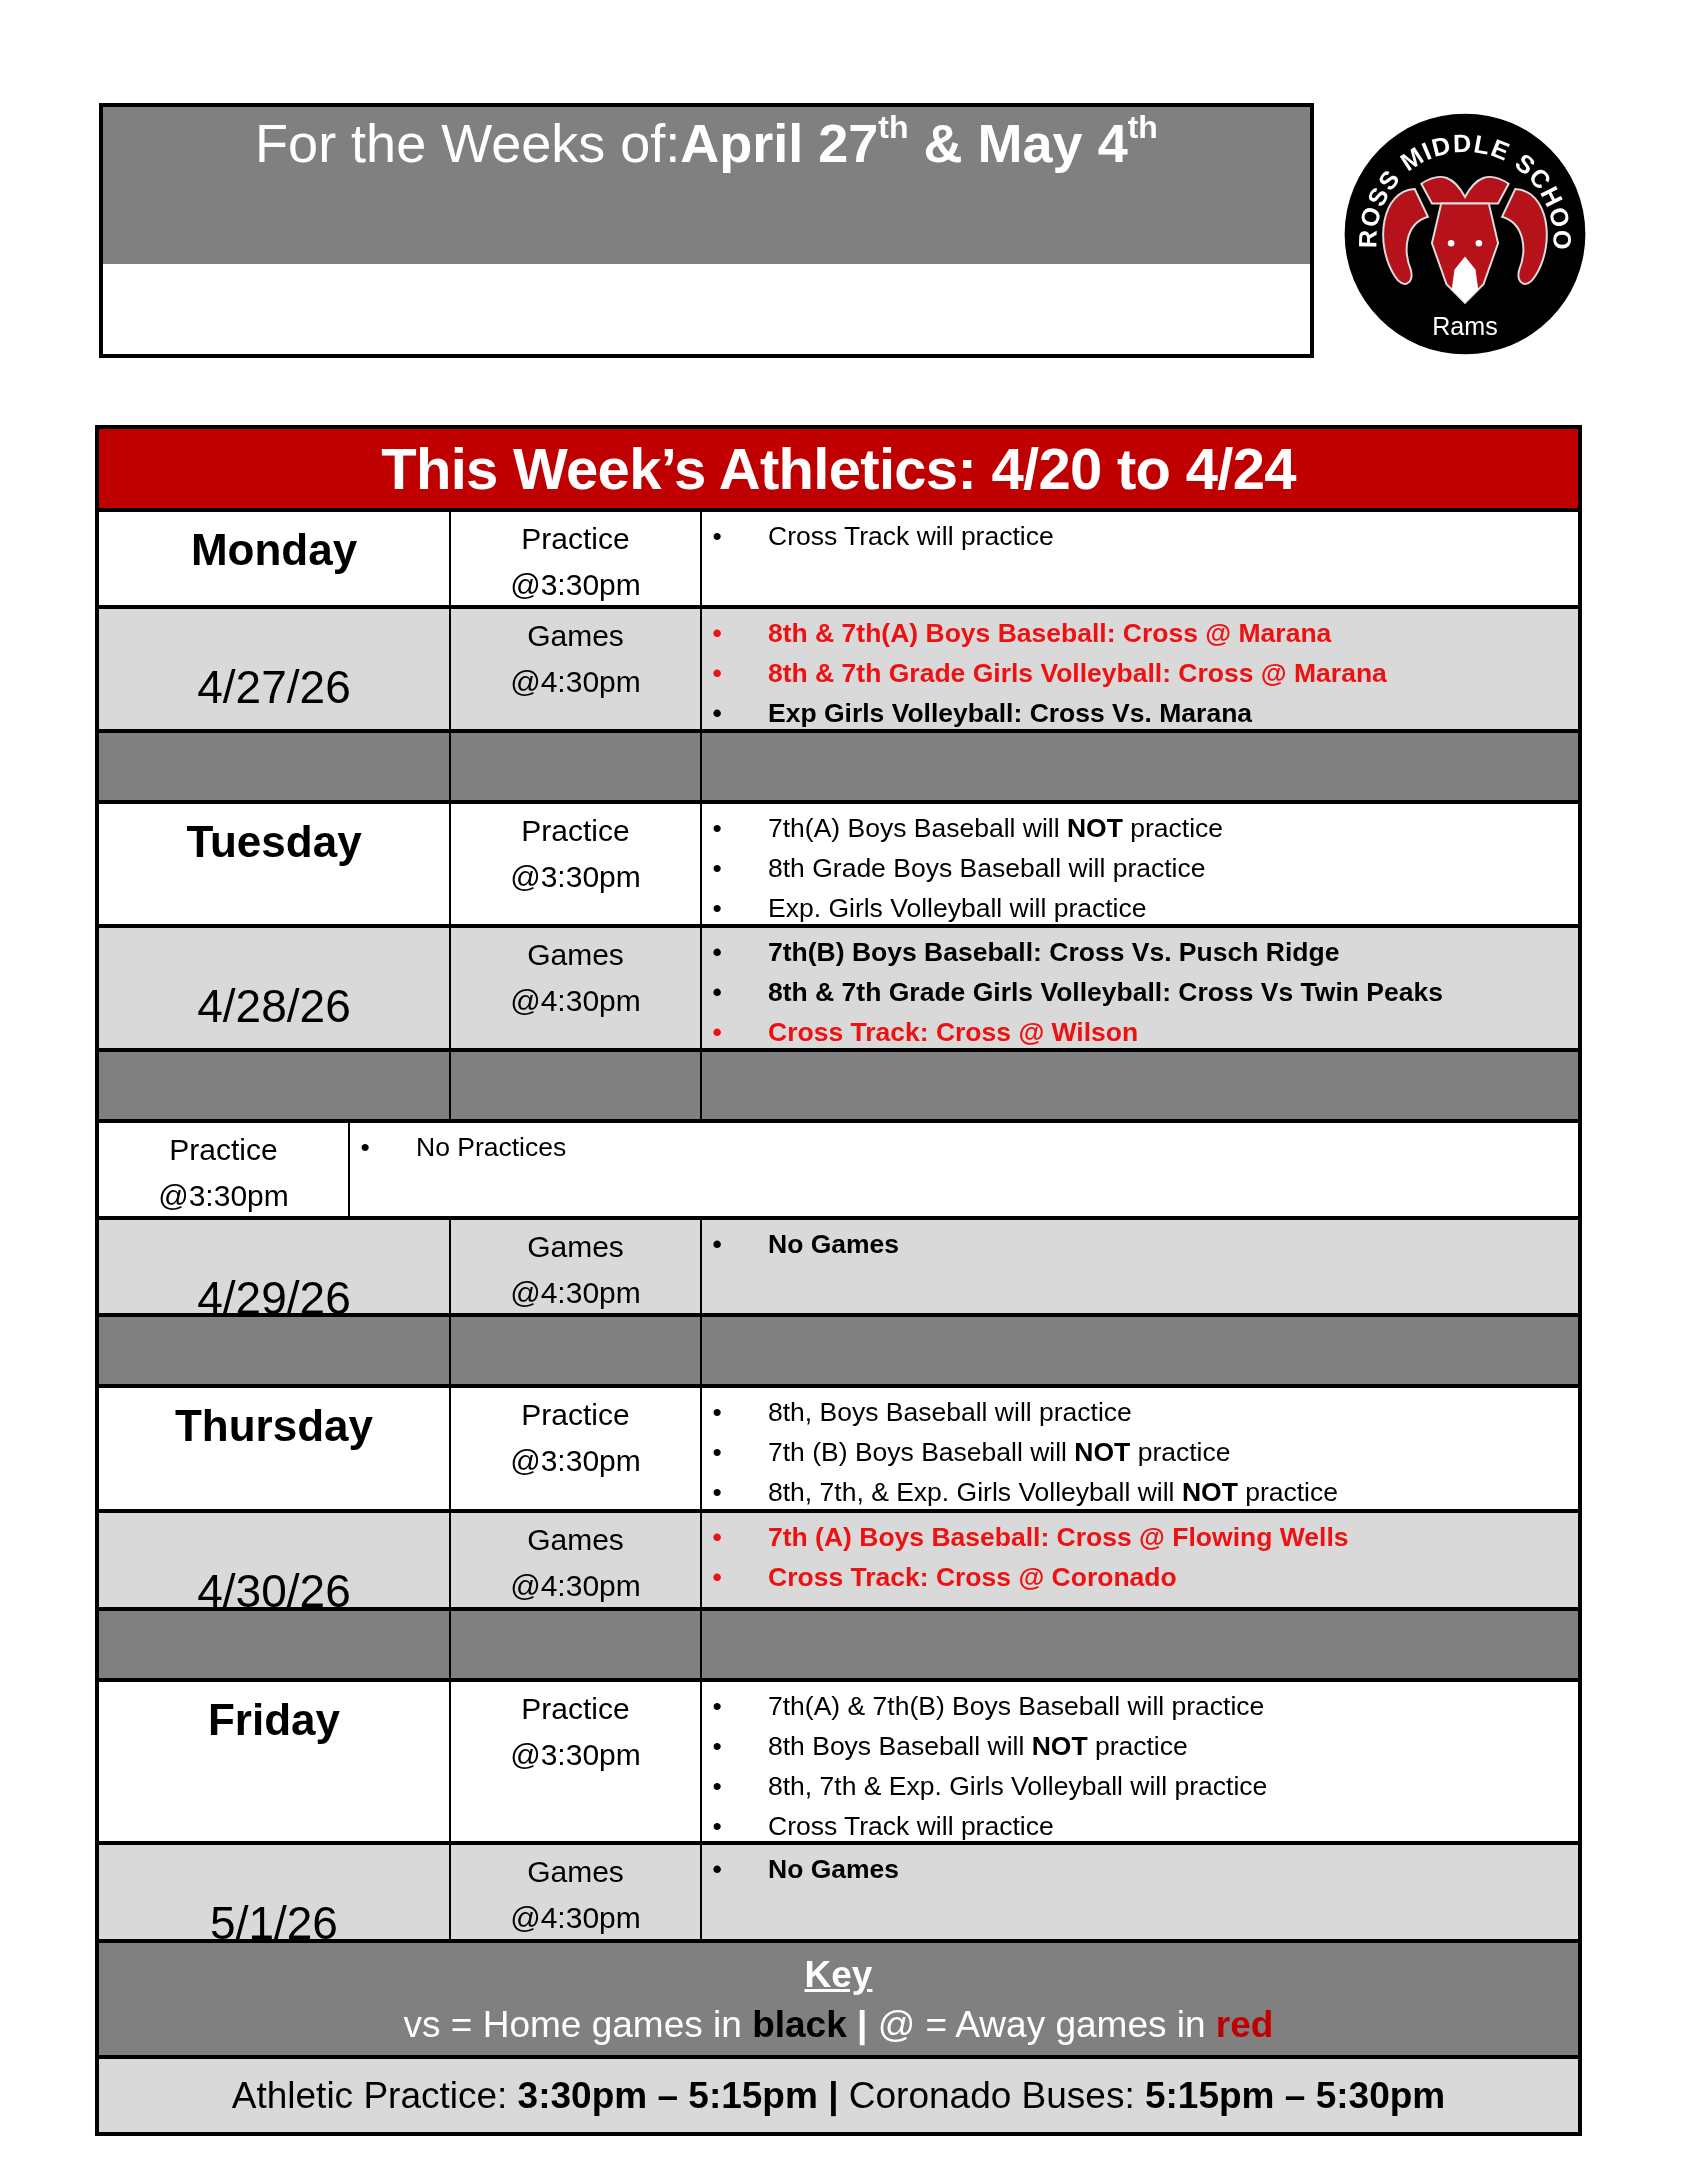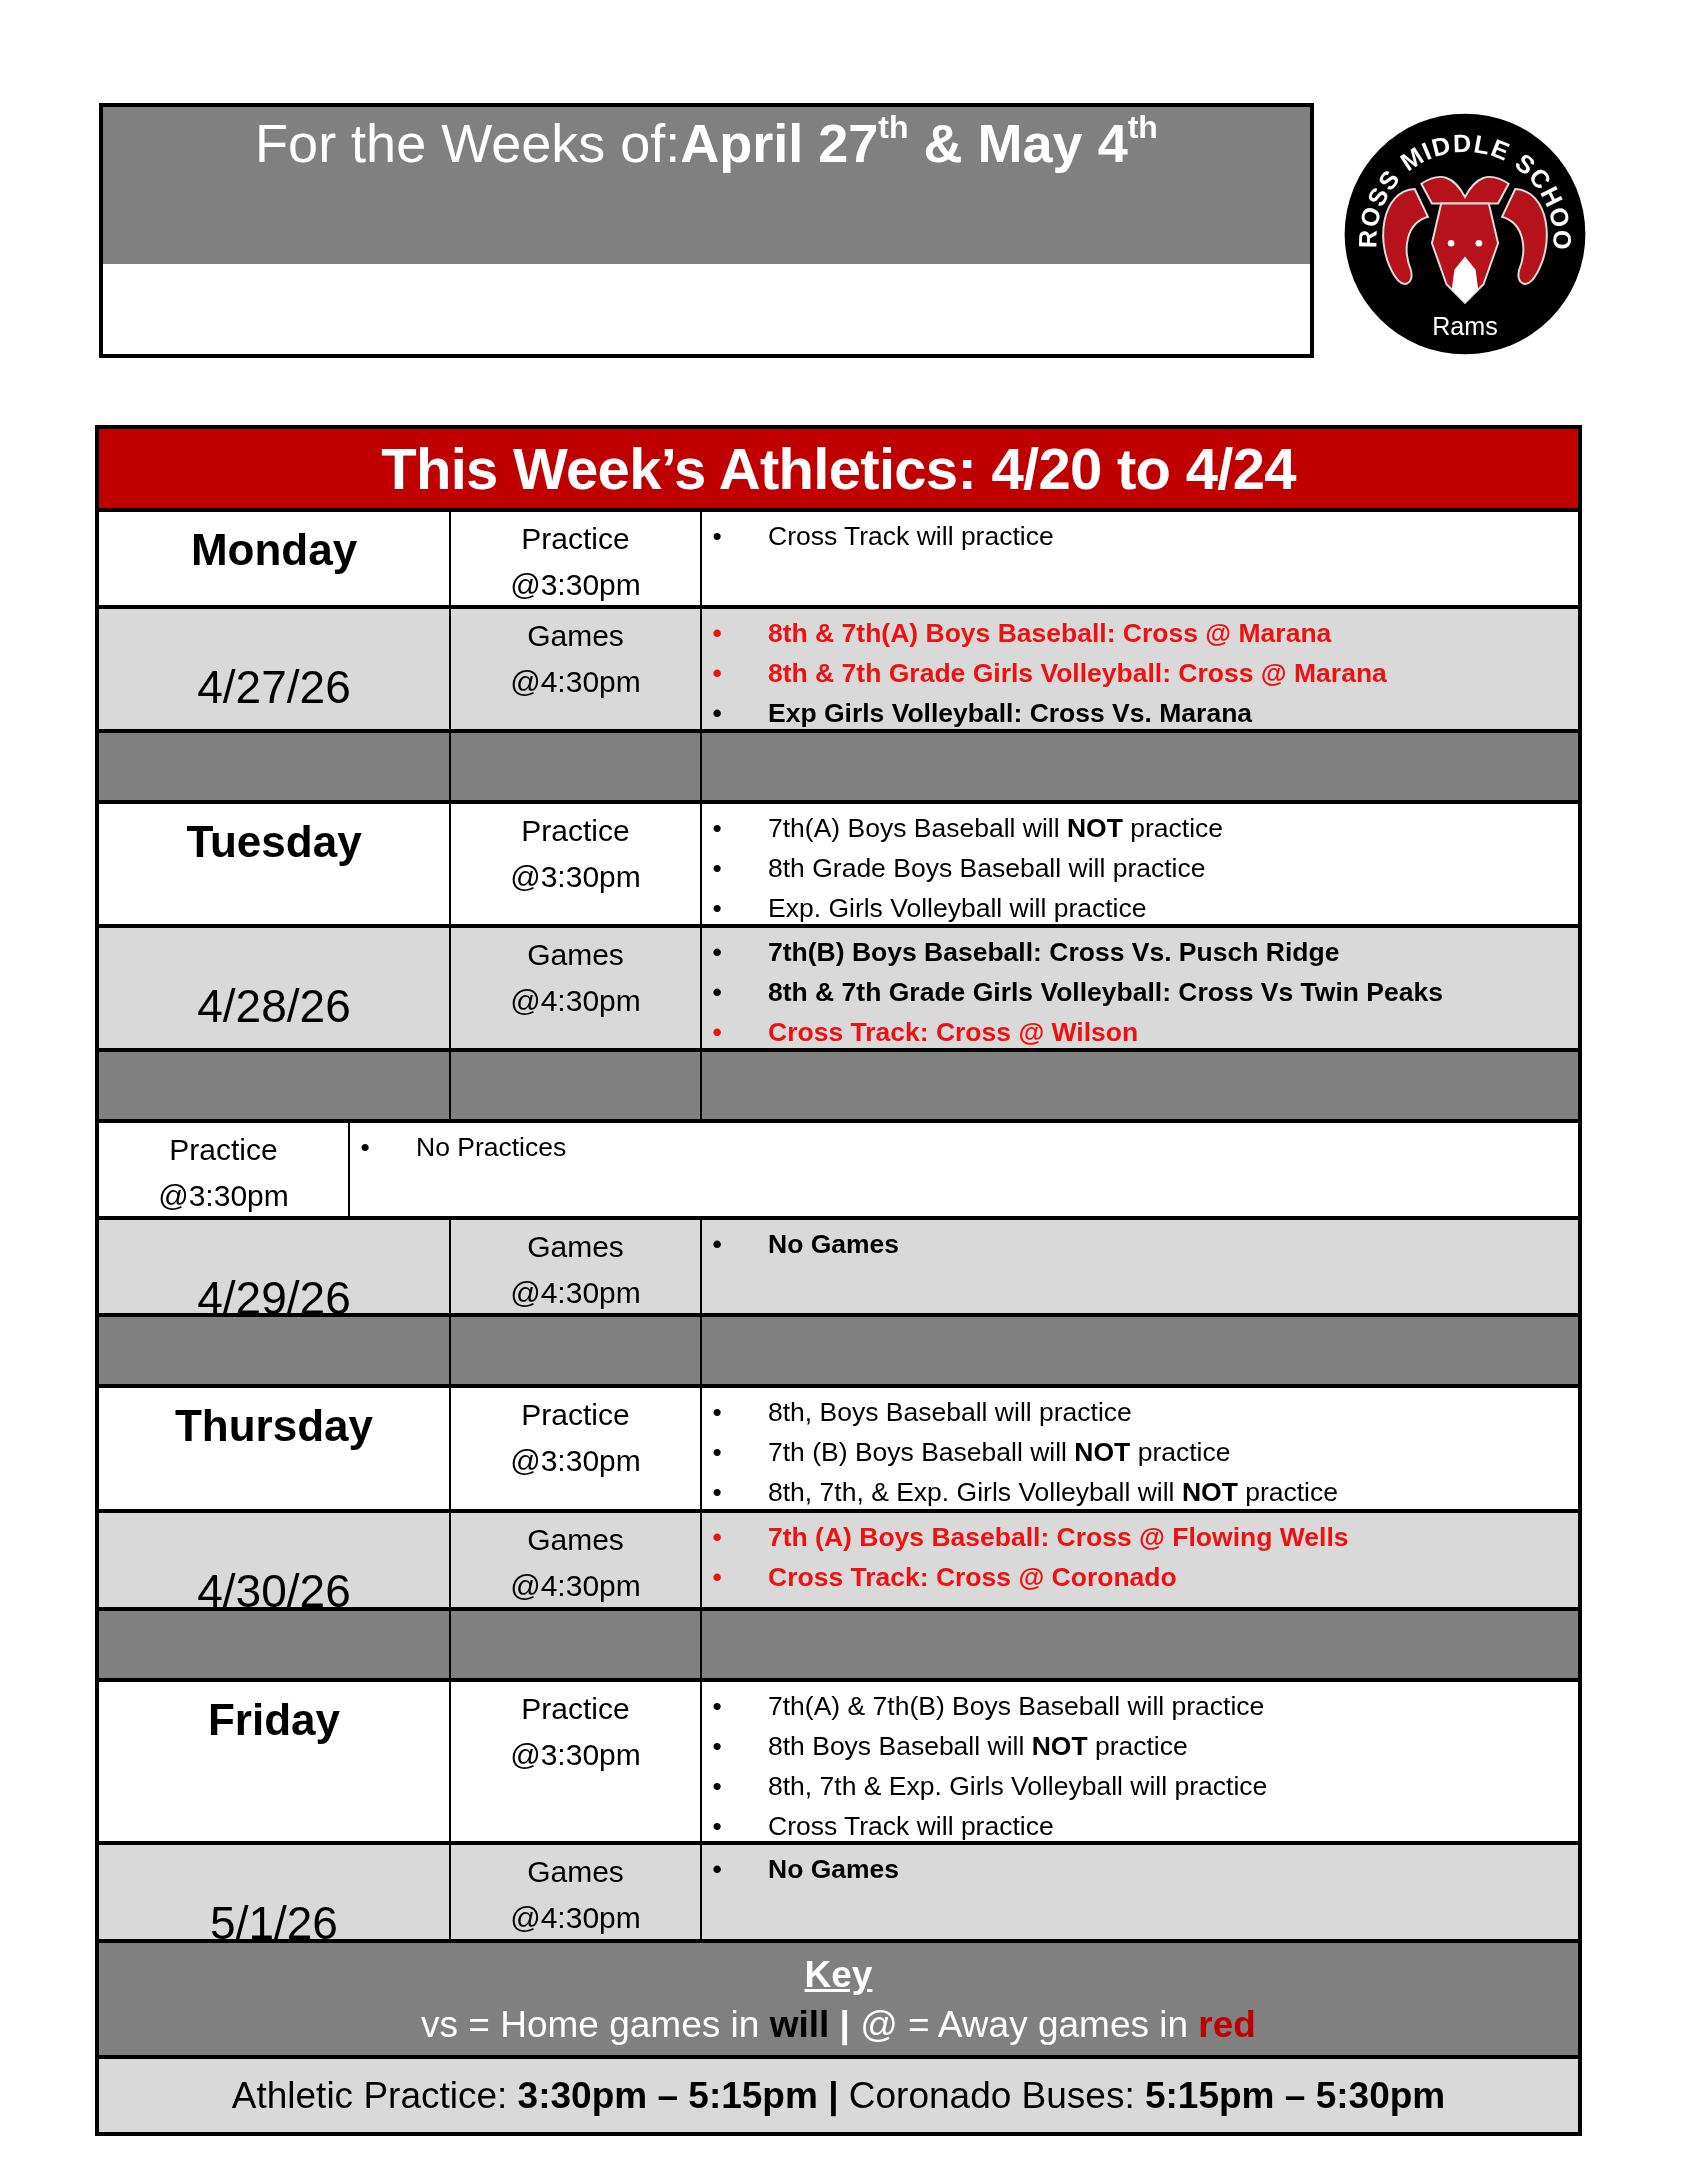--- a/index.html
+++ b/index.html
@@ -255,21 +255,21 @@
         <div class="c3">
           <ul class="items">
             <li class="bold">No Games</li>
           </ul>
         </div>
       </div>
     </div>
 
   <div class="key">
     <div class="k-title">Key</div>
-    <div class="k-line"><span style="white-space:pre">vs = Home games in </span><span class="k-black">will</span><span class="k-sep" style="white-space:pre"> | </span><span style="white-space:pre">@ = Away games in </span><span class="k-red">red</span></div>
+    <div class="k-line"><span style="white-space:pre">vs = Home games in </span><span class="k-black">black</span><span class="k-sep" style="white-space:pre"> | </span><span style="white-space:pre">@ = Away games in </span><span class="k-red">red</span></div>
   </div>
   <div class="footer">
     <span style="white-space:pre">Athletic Practice: </span>
       <b>3:30pm – 5:15pm</b>
       <b style="white-space:pre"> | </b>
       <span style="white-space:pre">Coronado Buses: </span>
       <b>5:15pm – 5:30pm</b>
   </div>
 </div>
 

